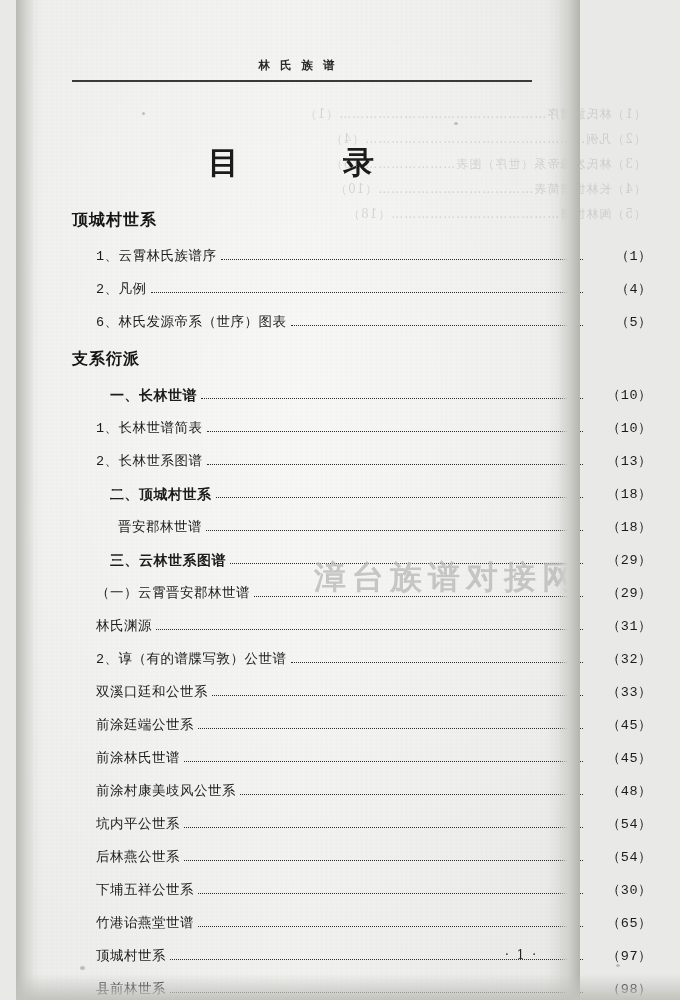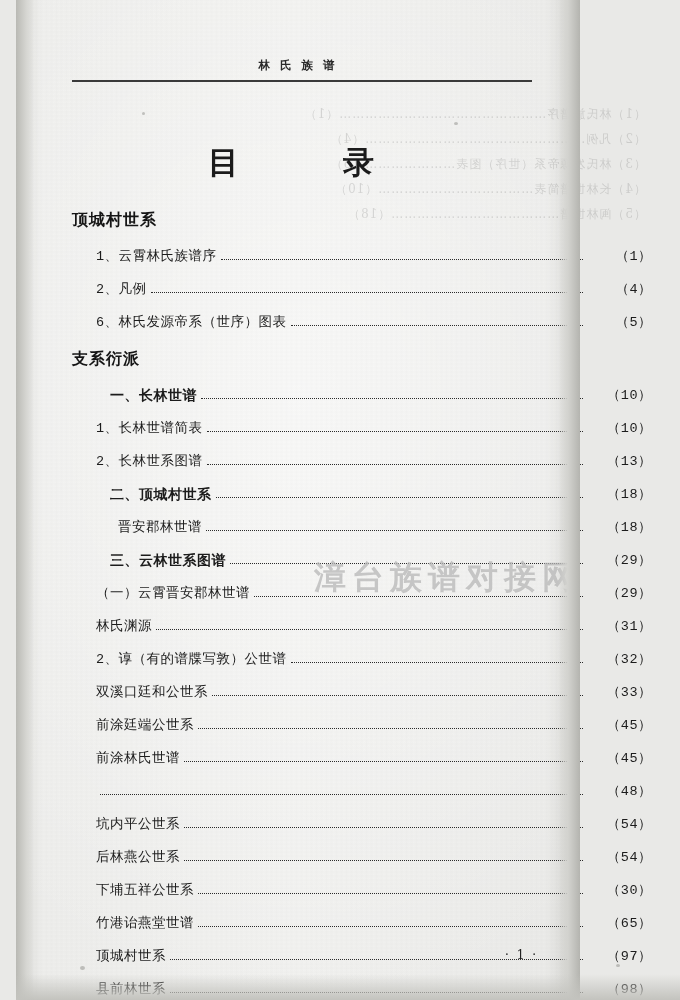--- a/index.html
+++ b/index.html
@@ -287,20 +287,21 @@
       <span class="lbl">前涂廷端公世系</span>
       <span class="dots"></span>
       <span class="pg">（45）</span>
     </div>
     <div class="row">
       <span class="lbl">前涂林氏世谱</span>
       <span class="dots"></span>
       <span class="pg">（45）</span>
     </div>
     <div class="row">
+      <span class="lbl">前涂村康美歧风公世系</span>
       <span class="dots"></span>
       <span class="pg">（48）</span>
     </div>
     <div class="row">
       <span class="lbl">坑内平公世系</span>
       <span class="dots"></span>
       <span class="pg">（54）</span>
     </div>
     <div class="row">
       <span class="lbl">后林燕公世系</span>

